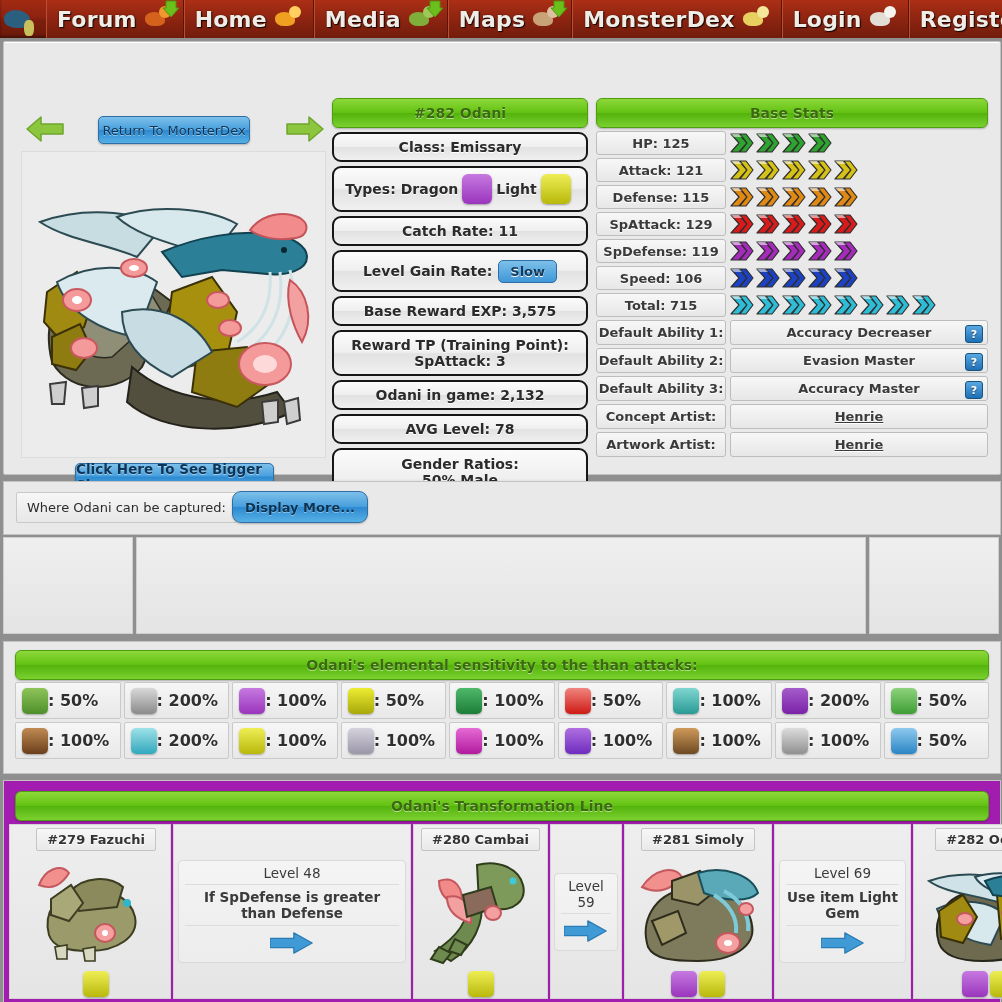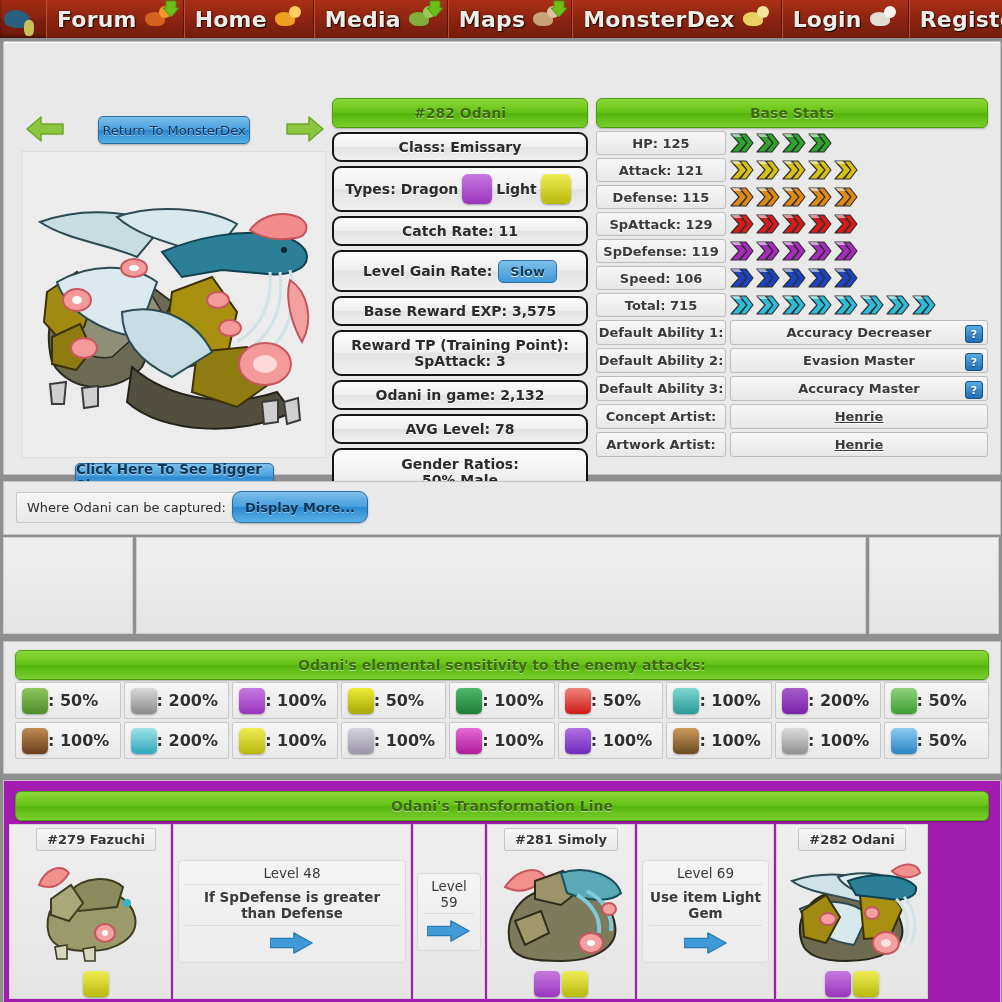--- a/index.html
+++ b/index.html
@@ -622,21 +622,21 @@
   <div class="capture-label">Where Odani can be captured:</div>
   <div class="display-more">Display More...</div>
 </div>
 <div class="maps-band">
   <div class="maps-cell" style="width:128px;margin-left:3px;"></div>
   <div class="maps-cell" style="flex:1;margin-left:3px;"></div>
   <div class="maps-cell" style="width:128px;margin-left:3px;margin-right:3px;"></div>
 </div>
 
 <div class="sens-wrap">
-  <div class="green-title sens-title">Odani's elemental sensitivity to the enemy attacks:</div>
+  <div class="green-title sens-title">Odani's elemental sensitivity to the than attacks:</div>
   <div class="sens-grid">
     <div class="sens-row" id="sens-row-1">
         <div class="sens-cell">
           <span class="el-icon" style="background:linear-gradient(to bottom,#8fc45a,#4d8f2a);"></span>
           <span class="sens-text">: 50%</span>
         </div>
         <div class="sens-cell">
           <span class="el-icon" style="background:linear-gradient(to bottom,#d9d9d9,#8a8a8a);"></span>
           <span class="sens-text">: 200%</span>
         </div>
@@ -732,20 +732,39 @@
           <span class="ttype" style="background:linear-gradient(to bottom,#eeee55,#b8b80c);"></span>
         </div>
       </div>
       <div class="tcol" style="width: 236px; flex: 0 0 236px; justify-content: center;">
         <div class="cond" style="width:214px;">
           <div class="lvl">Level 48</div>
           <div class="txt">If SpDefense is greater than Defense</div>
           <div class="arr"><svg viewBox="0 0 48 26" width="44" height="24">
               <polygon points="0,8 26,8 26,2 46,13 26,24 26,18 0,18" fill="#3f9ad6" stroke="#2a7cb5" stroke-width="1.4" stroke-linejoin="round"></polygon>
             </svg></div>
+        </div>
+      </div>
+      <div class="tcol" style="width: 133px; flex: 0 0 133px;">
+        <div class="tname">#280 Cambai</div>
+        <div class="tsprite" style="display:flex;align-items:center;justify-content:center;">
+          <svg viewBox="0 0 120 120" width="120" height="120">
+            <path d="M56 14 C78 8 98 18 102 34 C106 50 92 60 76 58 L58 52Z" fill="#7d9a5a" stroke="#2f3d1c" stroke-width="2"></path>
+            <circle cx="92" cy="30" r="3.5" fill="#3fc8d8"></circle>
+            <path d="M60 48 C64 72 52 96 30 110 L14 100 C36 86 48 70 48 48Z" fill="#6f8a4e" stroke="#2f3d1c" stroke-width="2"></path>
+            <path d="M18 30 C34 24 44 38 40 56 C28 52 18 44 18 30Z" fill="#f28a8a" stroke="#c4585e" stroke-width="2"></path>
+            <path d="M26 46 C40 42 52 54 50 72 C36 68 26 60 26 46Z" fill="#f2a0a0" stroke="#c4585e" stroke-width="2"></path>
+            <path d="M42 44 L70 36 L76 56 L46 66Z" fill="#8a6a5a" stroke="#2f3d1c" stroke-width="2"></path>
+            <ellipse cx="72" cy="62" rx="8" ry="7" fill="#f4a0a0" stroke="#c4585e" stroke-width="2"></ellipse>
+            <path d="M18 96 L10 108 L22 112 L30 102Z" fill="#6f8a4e" stroke="#2f3d1c" stroke-width="2"></path>
+            <path d="M34 88 L28 100 L40 104 L46 94Z" fill="#6f8a4e" stroke="#2f3d1c" stroke-width="2"></path>
+          </svg>
+        </div>
+        <div class="ttypes">
+          <span class="ttype" style="background:linear-gradient(to bottom,#eeee55,#b8b80c);"></span>
         </div>
       </div>
       <div class="tcol" style="width: 70px; flex: 0 0 70px; justify-content: center;">
         <div class="cond" style="width:50px;">
           <div class="lvl">Level 59</div>
           <div class="arr"><svg viewBox="0 0 48 26" width="44" height="24">
               <polygon points="0,8 26,8 26,2 46,13 26,24 26,18 0,18" fill="#3f9ad6" stroke="#2a7cb5" stroke-width="1.4" stroke-linejoin="round"></polygon>
             </svg></div>
         </div>
       </div>

